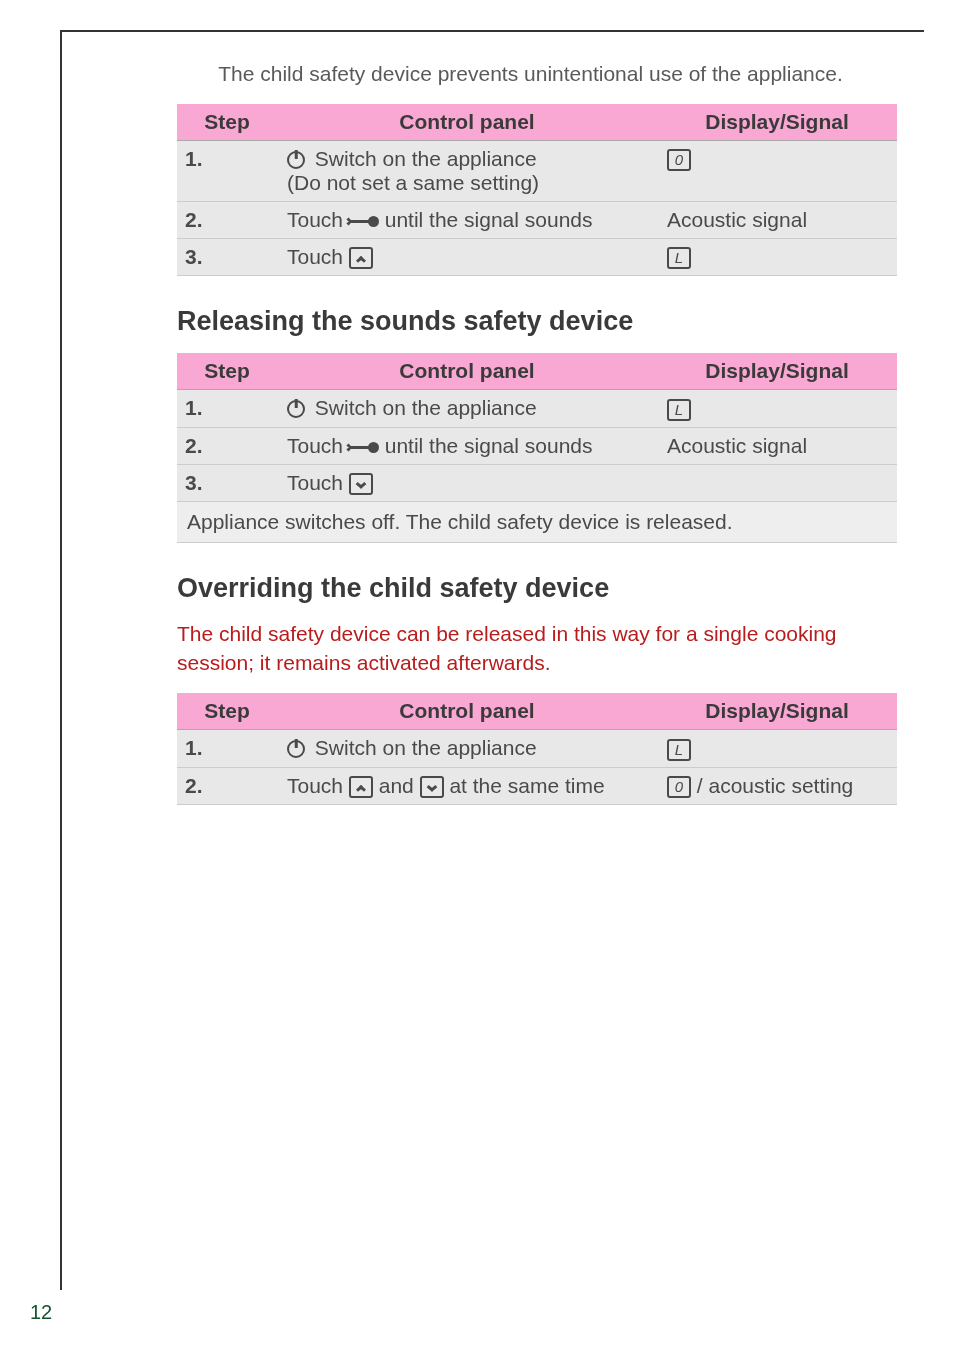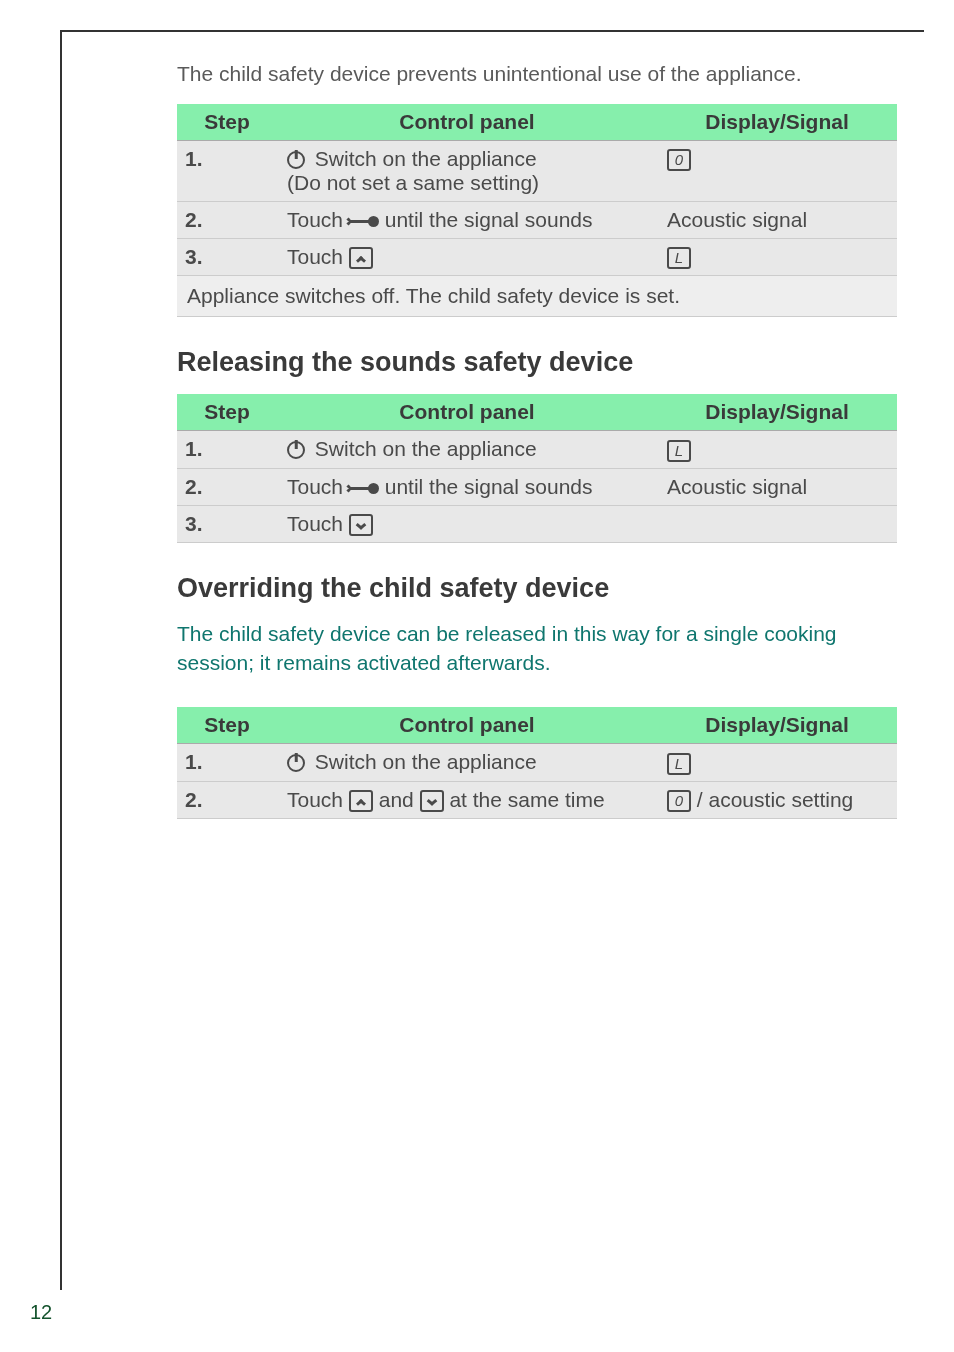--- a/index.html
+++ b/index.html
@@ -26,44 +26,45 @@
       font-size: 30px;
       font-weight: bold;
       color: #3a3a3a;
       margin-bottom: 18px;
     }
     .intro {
       font-size: 21px;
       color: #5a5a5a;
       margin-left: 75px;
       margin-bottom: 18px;
+      text-align: center;
     }
     h2 {
       font-size: 27px;
       font-weight: bold;
       color: #3a3a3a;
       margin-left: 75px;
       margin-bottom: 16px;
       margin-top: 8px;
     }
     .subtext {
       font-size: 21px;
-      color: #0f766e;
+      color: #b91c1c;
       margin-left: 75px;
-      margin-bottom: 30px;
+      margin-bottom: 16px;
       line-height: 1.35;
     }
     table {
       margin-left: 75px;
       border-collapse: collapse;
       width: 720px;
       margin-bottom: 30px;
     }
     th {
-      background: #86efac;
+      background: #f9a8d4;
       color: #3a3a3a;
       font-weight: bold;
       font-size: 21px;
       padding: 6px 8px;
       text-align: center;
       border-bottom: 1px solid #aaa;
     }
     th.step-col { width: 100px; }
     th.control-col { width: 380px; }
     th.display-col { width: 240px; }
@@ -255,23 +256,20 @@
       </tr>
       <tr>
         <td class="step-cell">3.</td>
         <td>
           <span>Touch </span><span class="chevron-box"><span class="up"></span></span>
         </td>
         <td>
           <span class="box-icon">L</span>
         </td>
       </tr>
-      <tr>
-        <td colspan="3" class="footer-cell">Appliance switches off. The child safety device is set.</td>
-      </tr>
     </tbody>
   </table>
 
   <h2>Releasing the sounds safety device</h2>
   <table>
     <thead>
       <tr>
         <th class="step-col">Step</th>
         <th class="control-col">Control panel</th>
         <th class="display-col">Display/Signal</th>
@@ -293,20 +291,23 @@
           <span>Touch </span><span class="lock-icon"><span class="tail"></span><span class="tail2"></span><span class="bar"></span><span class="head"></span></span><span> until the signal sounds</span>
         </td>
         <td>Acoustic signal</td>
       </tr>
       <tr>
         <td class="step-cell">3.</td>
         <td>
           <span>Touch </span><span class="chevron-box"><span class="down"></span></span>
         </td>
         <td></td>
+      </tr>
+      <tr>
+        <td colspan="3" class="footer-cell">Appliance switches off. The child safety device is released.</td>
       </tr>
     </tbody>
   </table>
 
   <h2>Overriding the child safety device</h2>
   <p class="subtext">The child safety device can be released in this way for a single cooking session; it remains activated afterwards.</p>
   <table>
     <thead>
       <tr>
         <th class="step-col">Step</th>

